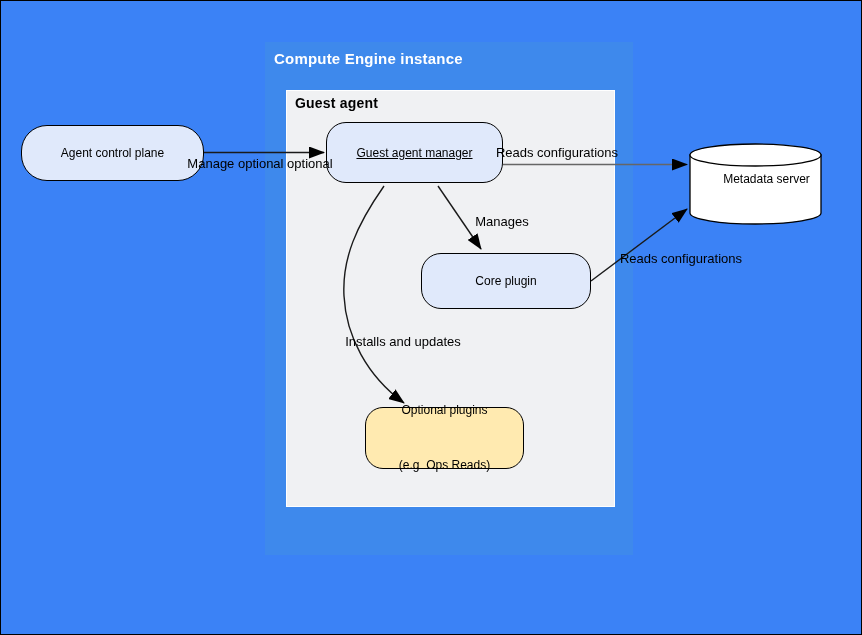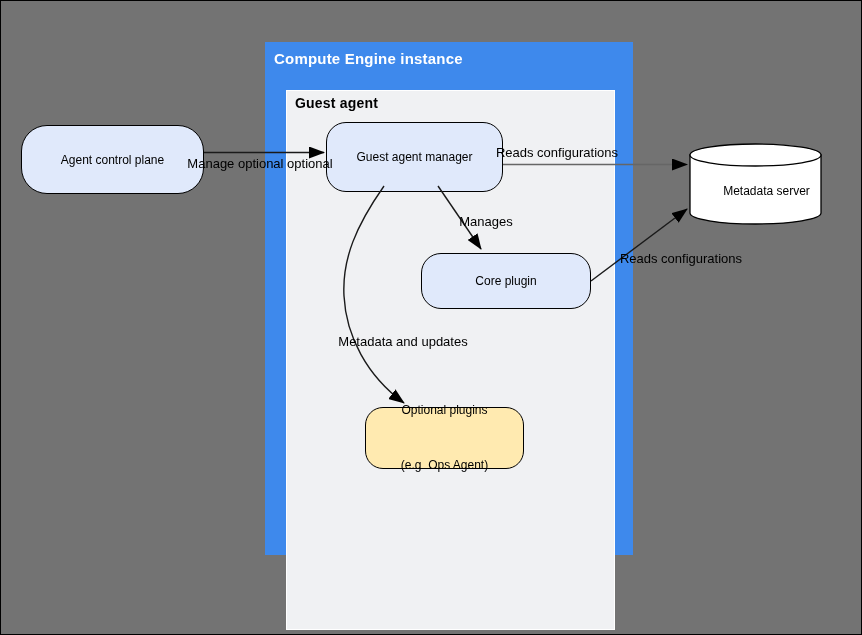--- a/index.html
+++ b/index.html
@@ -1,64 +1,64 @@
 <!DOCTYPE html>
 <html><head>
 <meta charset="utf-8">
 <style>
   html,body{margin:0;padding:0;background:#ffffff;}
   #canvas{
     position:relative;
     width:862px;height:635px;
     box-sizing:border-box;
     border:1px solid #000000;
-    background:#737373;
+    background:#3b82f6;
     font-family:"Liberation Sans", sans-serif;
     color:#000000;
     overflow:hidden;
   }
   .container-blue{
     position:absolute;left:264px;top:41px;width:368px;height:513px;
   }
   .container-blue .container-title{
     position:absolute;left:9px;top:8px;
     font-size:15px;font-weight:bold;color:#ffffff;
     letter-spacing:0.2px;
   }
   .container-gray{
-    position:absolute;left:285px;top:89px;width:329px;height:540px;
+    position:absolute;left:285px;top:89px;width:329px;height:417px;
     border:1px solid #ffffff;box-sizing:border-box;padding-left:15px;
   }
   .container-gray .container-title{
     position:absolute;left:8px;top:4px;
     font-size:14px;color:#000000;
   }
   .node{
     position:absolute;
     border:1px solid #000000;
     box-sizing:border-box;
     display:flex;align-items:center;justify-content:center;
     text-align:center;
     font-size:12px;color:#000000;
   }
-  #node-agent-control-plane{left:20px;top:124px;width:183px;height:69px;border-radius:26px;}
-  #node-guest-agent-manager{left:325px;top:121px;width:177px;height:70px;border-radius:20px;}
+  #node-agent-control-plane{left:20px;top:124px;width:183px;height:56px;border-radius:26px;}
+  #node-guest-agent-manager{left:325px;top:121px;width:177px;height:61px;border-radius:20px;text-decoration:underline;}
   #node-core-plugin{left:420px;top:252px;width:170px;height:56px;border-radius:20px;}
   #node-optional-plugins{left:364px;top:406px;width:159px;height:62px;border-radius:18px;flex-direction:column;line-height:19px;gap:36px;}
   #node-optional-plugins .node-line{white-space:pre;}
   #edges{position:absolute;left:0;top:0;width:862px;height:635px;pointer-events:none;}
   .edge-label{
     position:absolute;
     transform:translate(-50%,-50%);
     font-size:13px;color:#000000;
     white-space:nowrap;
   }
   #label-metadata-server{
     position:absolute;left:689px;top:171px;width:153px;
-    text-align:center;font-size:12px;color:#000000;margin-top:12px;
+    text-align:center;font-size:12px;color:#000000;
   }
 </style>
 </head>
 <body>
 
 <div id="canvas">
 
   <div class="container-blue" style="background-color: rgb(62, 137, 236);">
     <div class="container-title">Compute Engine instance</div>
 
@@ -74,21 +74,21 @@
   <div class="node" id="node-guest-agent-manager" style="background-color: rgb(224, 233, 251);">
     <span>Guest agent manager</span>
   </div>
 
   <div class="node" id="node-core-plugin" style="background-color: rgb(224, 233, 251);">
     <span>Core plugin</span>
   </div>
 
   <div class="node" id="node-optional-plugins" style="background-color: rgb(255, 234, 176);">
     <div class="node-line">Optional plugins</div>
-    <div class="node-line">(e.g  Ops Agent)</div>
+    <div class="node-line">(e.g  Ops Reads)</div>
   </div>
 
   <svg id="edges" xmlns="http://www.w3.org/2000/svg">
     <defs>
       <marker id="arrowhead" markerUnits="userSpaceOnUse" markerWidth="16" markerHeight="12" refX="15" refY="6" orient="auto">
         <path d="M0,0 L16,6 L0,12 Z" fill="#000000"></path>
       </marker>
     </defs>
 
     <g>
@@ -104,17 +104,17 @@
 
     <path d="M 590 280 L 686 208" fill="none" stroke-width="1.4" marker-end="url(#arrowhead)" stroke="#1a1a1a"></path>
 
     <path d="M 383 185 C 355 225 341 258 343 295 C 345 335 366 375 403 402" fill="none" stroke-width="1.4" marker-end="url(#arrowhead)" stroke="#1a1a1a"></path>
   </svg>
 
   <div id="label-metadata-server">Metadata server</div>
 
   <div class="edge-label" style="left:259px;top:162px;">Manage optional optional</div>
   <div class="edge-label" style="left:556px;top:151px;">Reads configurations</div>
-  <div class="edge-label" style="left:485px;top:220px;text-align:center;">Manages</div>
+  <div class="edge-label" style="left:501px;top:220px;text-align:center;">Manages</div>
   <div class="edge-label" style="left:680px;top:257px;">Reads configurations</div>
-  <div class="edge-label" style="left:402px;top:340px;">Metadata and updates</div>
+  <div class="edge-label" style="left:402px;top:340px;">Installs and updates</div>
 
 </div>
 
 </body></html>

